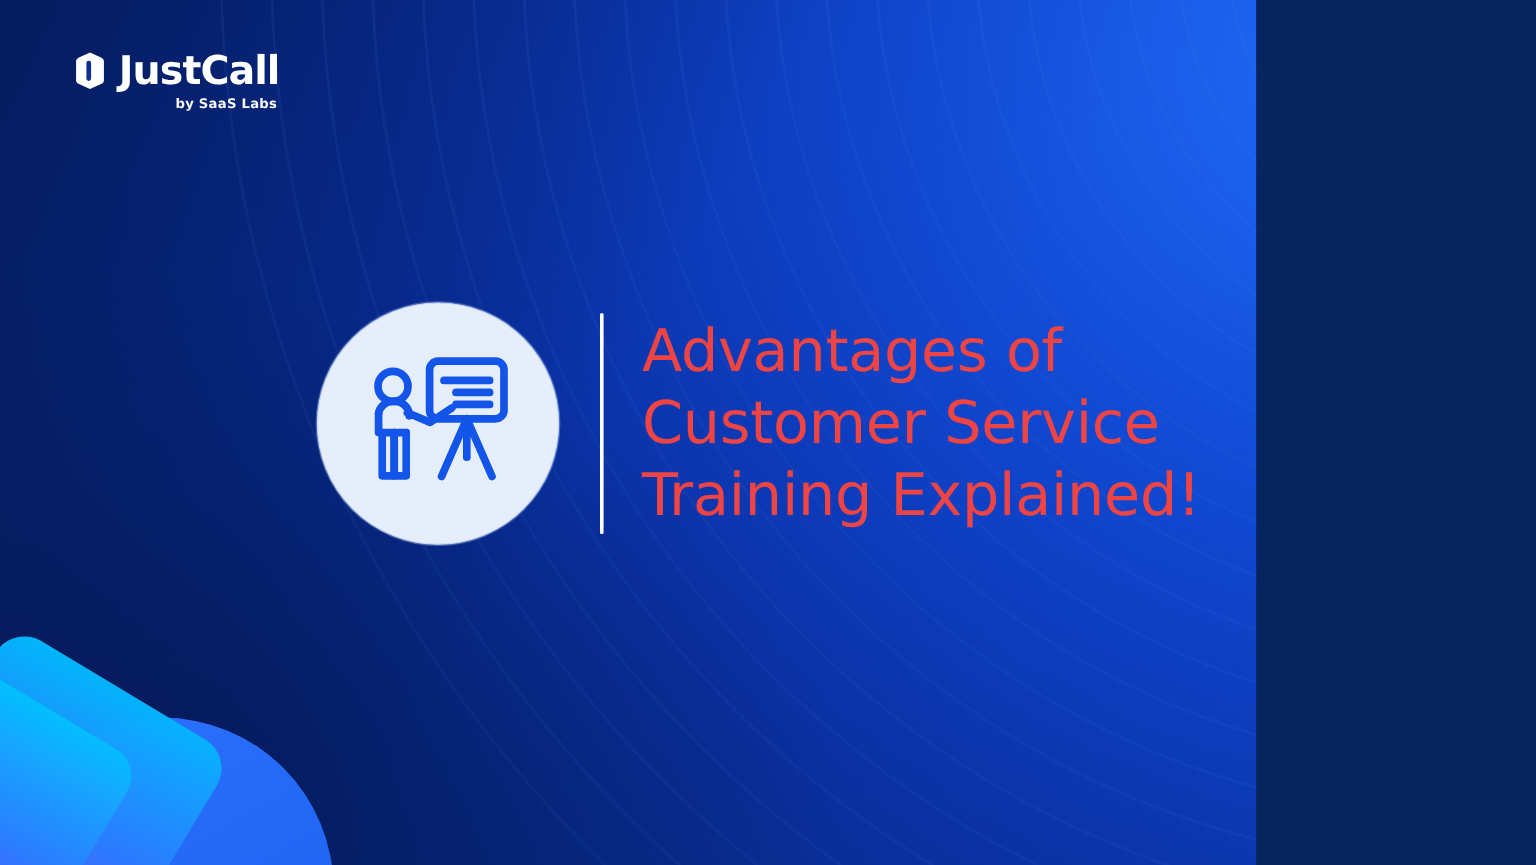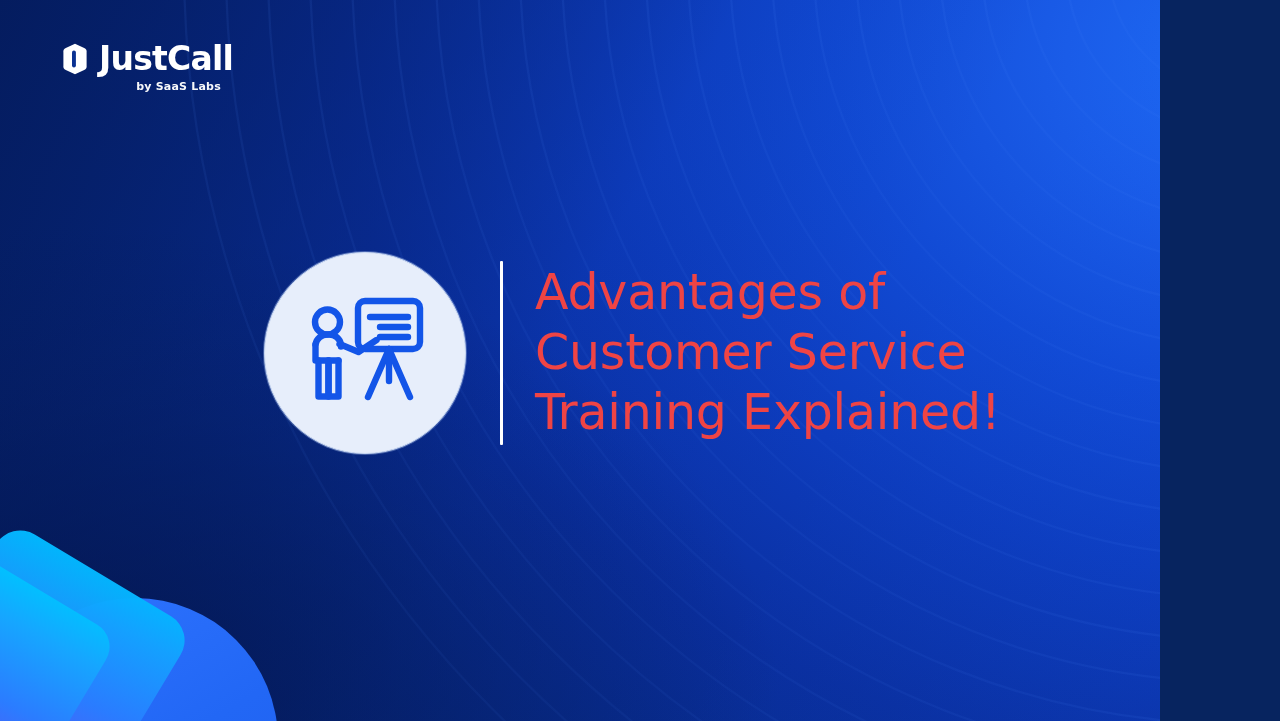--- a/index.html
+++ b/index.html
@@ -6,21 +6,21 @@
   * { margin:0; padding:0; box-sizing:border-box; }
   html, body {
     width:1280px; height:721px;
     overflow:hidden;
     background:#07245f;
     font-family:"Liberation Sans", sans-serif;
   }
 
   .banner {
     position:relative;
-    width:1160px;
+    width:1047px;
     height:721px;
     overflow:hidden;
     isolation:isolate;
   }
 
   
   .bg-base {
     position:absolute; inset:0;
     background:
       radial-gradient(125% 150% at 112% 8%,
@@ -87,21 +87,21 @@
     line-height:1;
     font-family:"DejaVu Sans", sans-serif;
   }
   .logo-sub {
     align-self:flex-end;
     color:#ffffff;
     font-size:11px;
     font-weight:600;
     letter-spacing:0.2px;
     margin-top:5px;
-    margin-right:12px;
+    margin-right:2px;
     font-family:"DejaVu Sans", sans-serif;
     opacity:.97;
   }
 
   
   .hero {
     position:absolute;
     left:264px; top:252px;
     display:flex;
     align-items:center;

